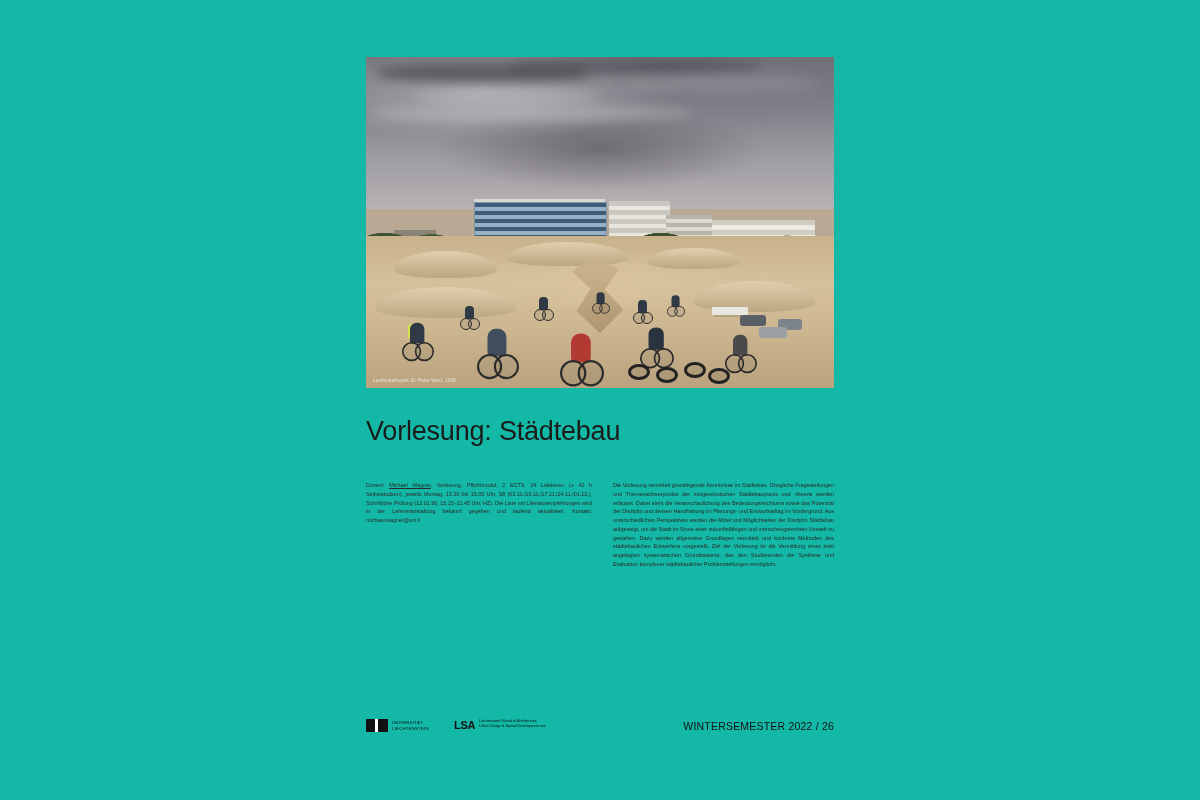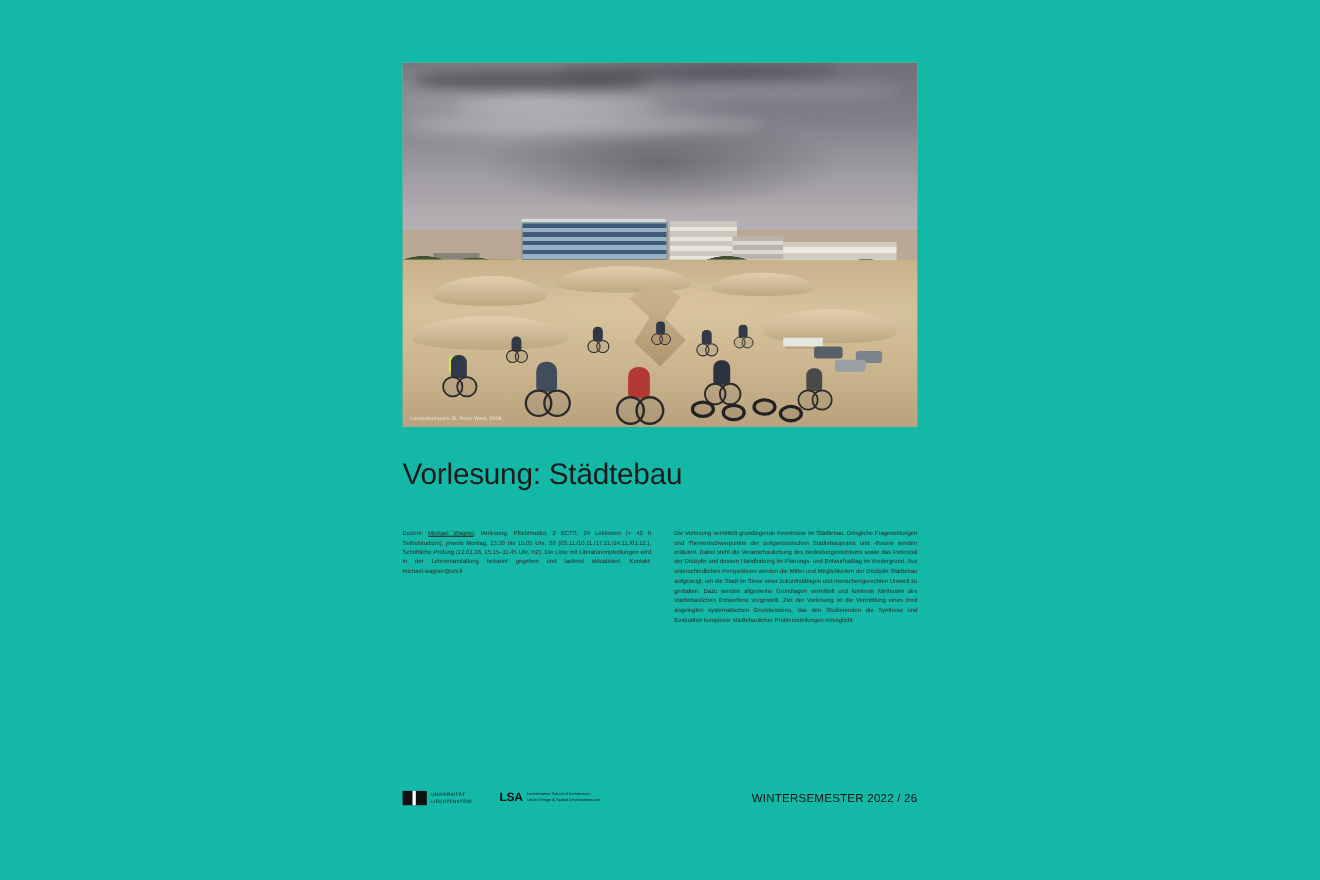--- a/index.html
+++ b/index.html
@@ -304,21 +304,20 @@
     font-size: 4.2px;
     line-height: 1.35;
     color: #111;
     letter-spacing: 0.3px;
   }
   .logo-lsa {
     position: absolute;
     left: 88px;
     top: 0;
     display: flex;
-    align-items: center;
     gap: 4px;
   }
   .lsa-mark {
     font-size: 11px;
     font-weight: 700;
     letter-spacing: -0.3px;
     color: #111;
   }
   .lsa-text {
     font-size: 3.6px;

